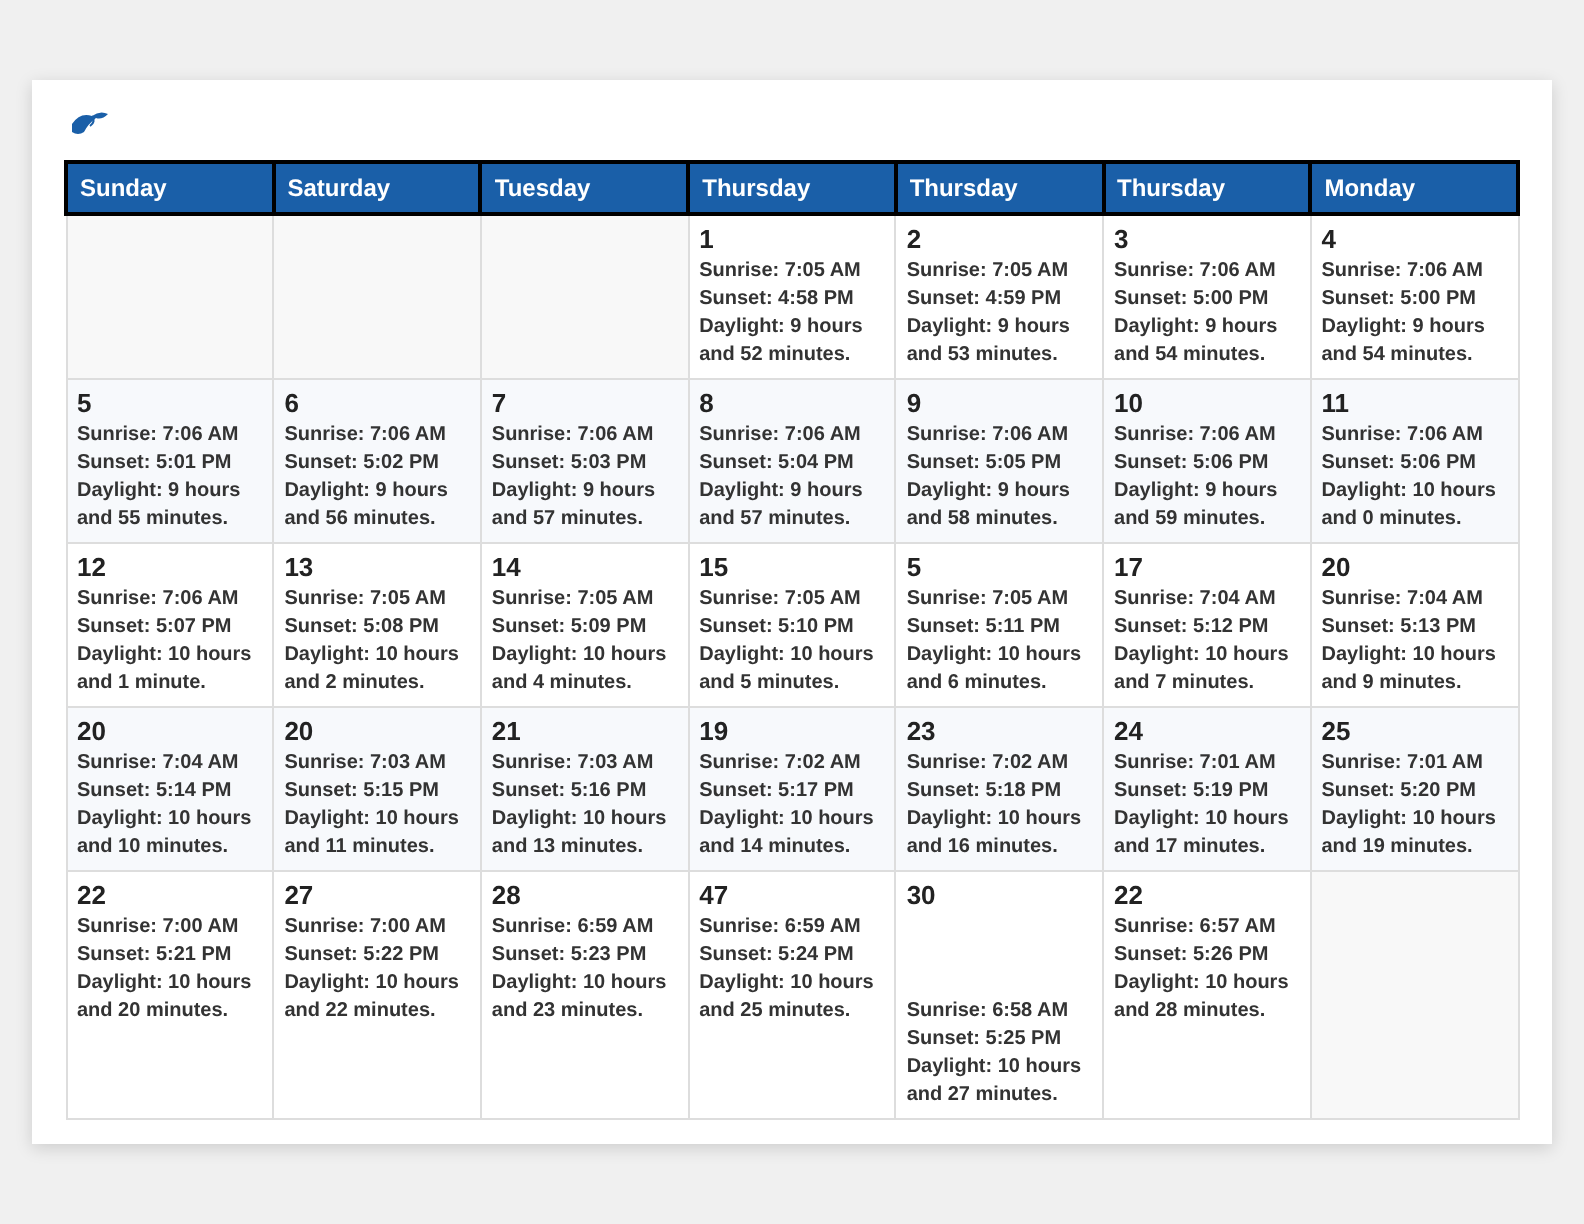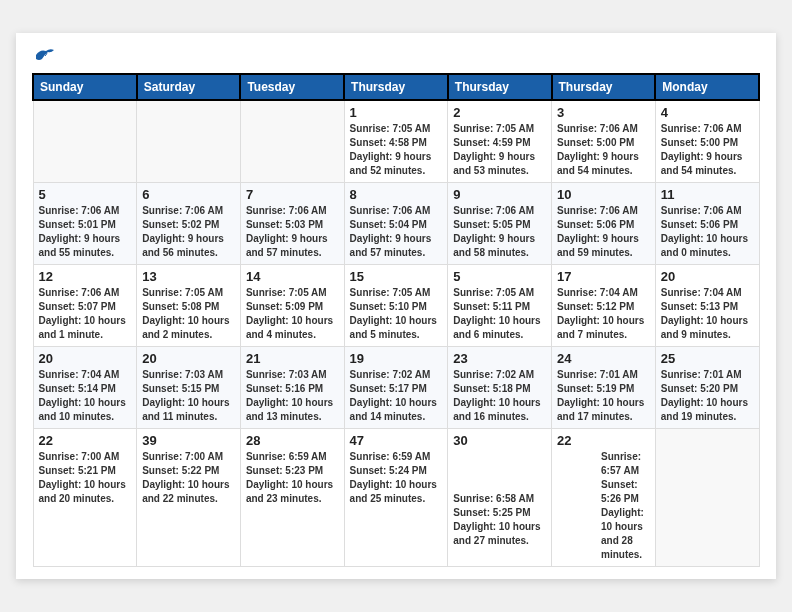--- a/index.html
+++ b/index.html
@@ -313,21 +313,21 @@
         </tr>
         <tr>
           <td>
             <div class="day-number">22</div>
             <div class="day-info" style="white-space: pre-line;">Sunrise: 7:00 AM
 Sunset: 5:21 PM
 Daylight: 10 hours
 and 20 minutes.</div>
           </td>
           <td>
-            <div class="day-number">39</div>
+            <div class="day-number">27</div>
             <div class="day-info" style="white-space: pre-line;">Sunrise: 7:00 AM
 Sunset: 5:22 PM
 Daylight: 10 hours
 and 22 minutes.</div>
           </td>
           <td>
             <div class="day-number">28</div>
             <div class="day-info" style="white-space: pre-line;">Sunrise: 6:59 AM
 Sunset: 5:23 PM
 Daylight: 10 hours
@@ -342,21 +342,21 @@
           </td>
           <td>
             <div class="day-number">30</div>
             <div class="day-info" style="white-space: pre-line; margin-top: 44px;">Sunrise: 6:58 AM
 Sunset: 5:25 PM
 Daylight: 10 hours
 and 27 minutes.</div>
           </td>
           <td>
             <div class="day-number">22</div>
-            <div class="day-info" style="white-space: pre-line; margin-left: 44px;">Sunrise: 6:57 AM
+            <div class="day-info" style="white-space: pre-line;">Sunrise: 6:57 AM
 Sunset: 5:26 PM
 Daylight: 10 hours
 and 28 minutes.</div>
           </td>
           <td class="empty"></td>
         </tr>
       </tbody>
   </table>
 </div>
 

